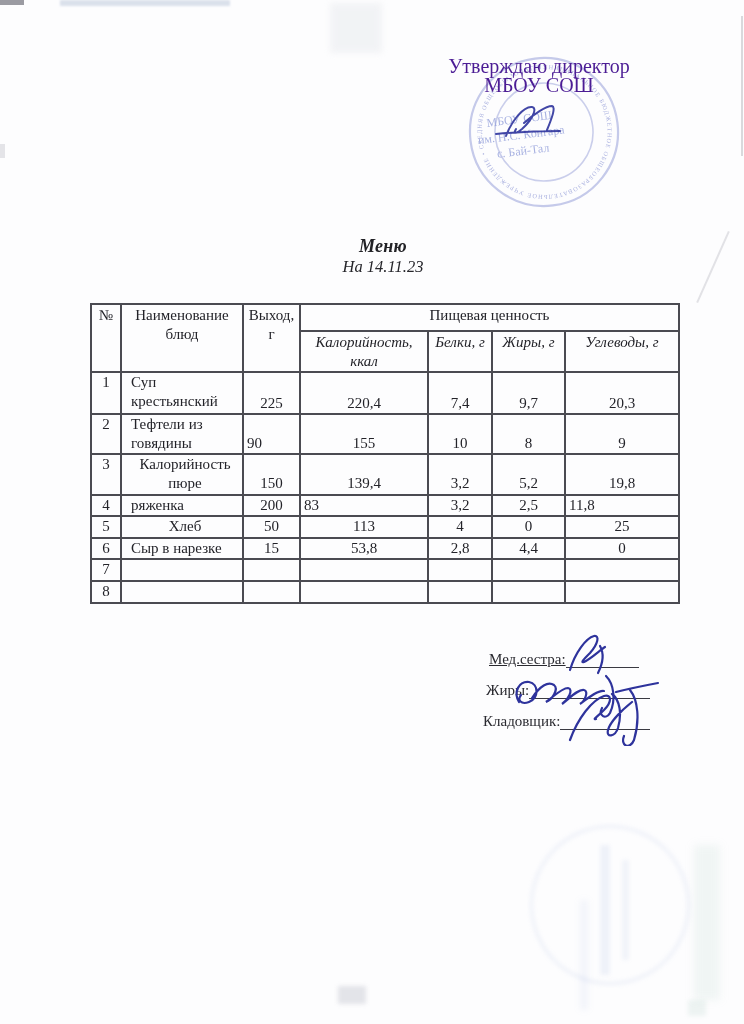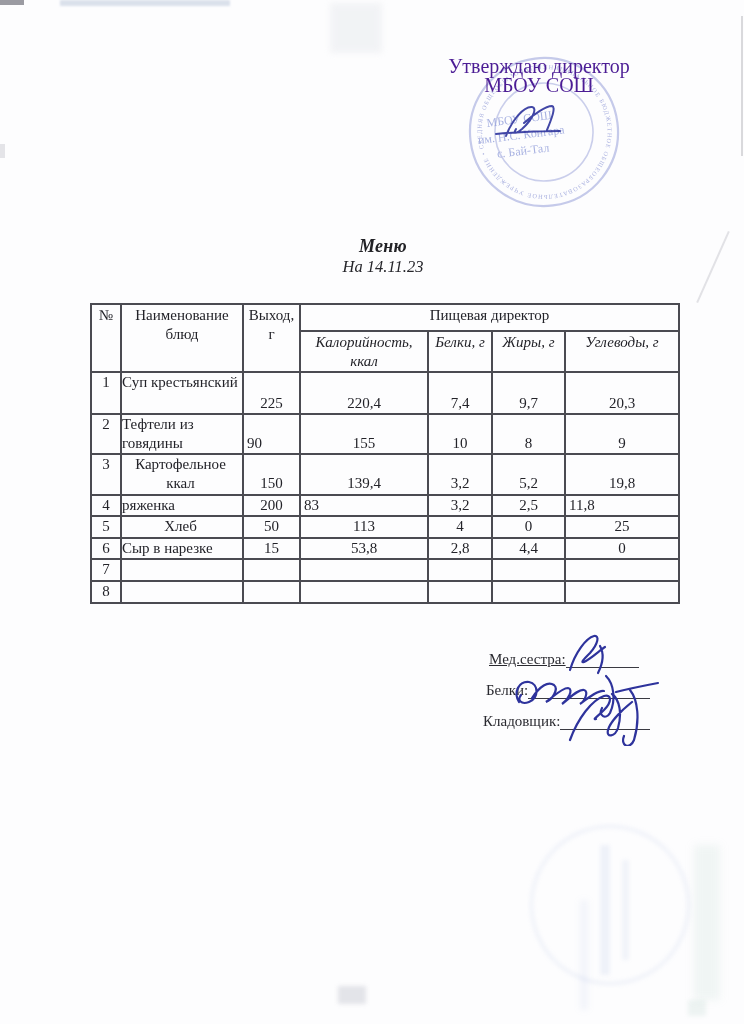--- a/index.html
+++ b/index.html
@@ -50,21 +50,21 @@
   table.menu col.c-name { width:122px; }
   table.menu col.c-out  { width:57px; }
   table.menu col.c-cal  { width:128px; }
   table.menu col.c-prot { width:64px; }
   table.menu col.c-fat  { width:73px; }
   table.menu col.c-carb { width:114px; }
   table.menu thead tr:nth-child(1) th { height:27px; }
   table.menu thead tr:nth-child(2) th { height:38px;font-style:italic; }
   table.menu tbody td { vertical-align:bottom; text-align:center; }
   table.menu tbody td:nth-child(1), table.menu tbody td:nth-child(2) { vertical-align:top; }
-  table.menu tbody td:nth-child(2) { padding-left:0; }
+  table.menu tbody td:nth-child(2) { padding-left:9px; }
   table.menu tbody tr:nth-child(1) td { height:42px; }
   table.menu tbody tr:nth-child(2) td { height:39px; }
   table.menu tbody tr:nth-child(3) td { height:39px; }
   table.menu tbody tr:nth-child(4) td { height:21px; }
   table.menu tbody tr:nth-child(5) td { height:21px; }
   table.menu tbody tr:nth-child(6) td { height:21px; }
   table.menu tbody tr:nth-child(7) td { height:19px; }
   table.menu tbody tr:nth-child(8) td { height:19px; }
   td.a-l { text-align:left !important; }
   td.a-c { text-align:center !important; }
@@ -154,21 +154,21 @@
         <col class="c-cal">
           <col class="c-prot">
           <col class="c-fat">
           <col class="c-carb">
       </colgroup>
       <thead>
         <tr>
           <th rowspan="2">№</th>
           <th rowspan="2">Наименование блюд</th>
           <th rowspan="2">Выход, г</th>
-          <th colspan="4">Пищевая директор</th>
+          <th colspan="4">Пищевая ценность</th>
         </tr>
         <tr>
           <th>Калорийность, ккал</th>
           <th>Белки, г</th>
           <th>Жиры, г</th>
           <th>Углеводы, г</th>
         </tr>
       </thead>
       <tbody>
           <tr>
@@ -184,21 +184,21 @@
             <td class="a-c">2</td>
             <td class="a-l">Тефтели из говядины</td>
             <td class="a-l">90</td>
             <td class="a-c">155</td>
             <td class="a-c">10</td>
             <td class="a-c">8</td>
             <td class="a-c">9</td>
           </tr>
           <tr>
             <td class="a-c">3</td>
-            <td class="a-c">Картофельное ккал</td>
+            <td class="a-c">Калорийность пюре</td>
             <td class="a-c">150</td>
             <td class="a-c">139,4</td>
             <td class="a-c">3,2</td>
             <td class="a-c">5,2</td>
             <td class="a-c">19,8</td>
           </tr>
           <tr>
             <td class="a-c">4</td>
             <td class="a-l">ряженка</td>
             <td class="a-c">200</td>
@@ -245,21 +245,21 @@
           </tr>
         </tbody>
     </table>
   </div>
 
   <div class="sig-row sig-med">
     <span>Мед.сестра:</span>
     <span class="sig-line"></span>
   </div>
   <div class="sig-row sig-pov">
-    <span>Белки:</span>
+    <span>Жиры:</span>
     <span class="sig-line"></span>
   </div>
   <div class="sig-row sig-klad">
     <span>Кладовщик:</span>
     <span class="sig-line"></span>
   </div>
 
   <svg class="ink-sig" style="left:558px; top:626px;" width="60" height="50" viewBox="0 0 60 50">
     <path d="M12,44 C17,27 28,12 36,10 C42,9 40,18 32,27 C26,33 22,37 26,36 C34,32 42,24 47,21 M42,20 C46,27 45,37 40,47" fill="none" stroke-width="2.2" stroke-linecap="round" stroke="#2e339c"></path>
   </svg>

